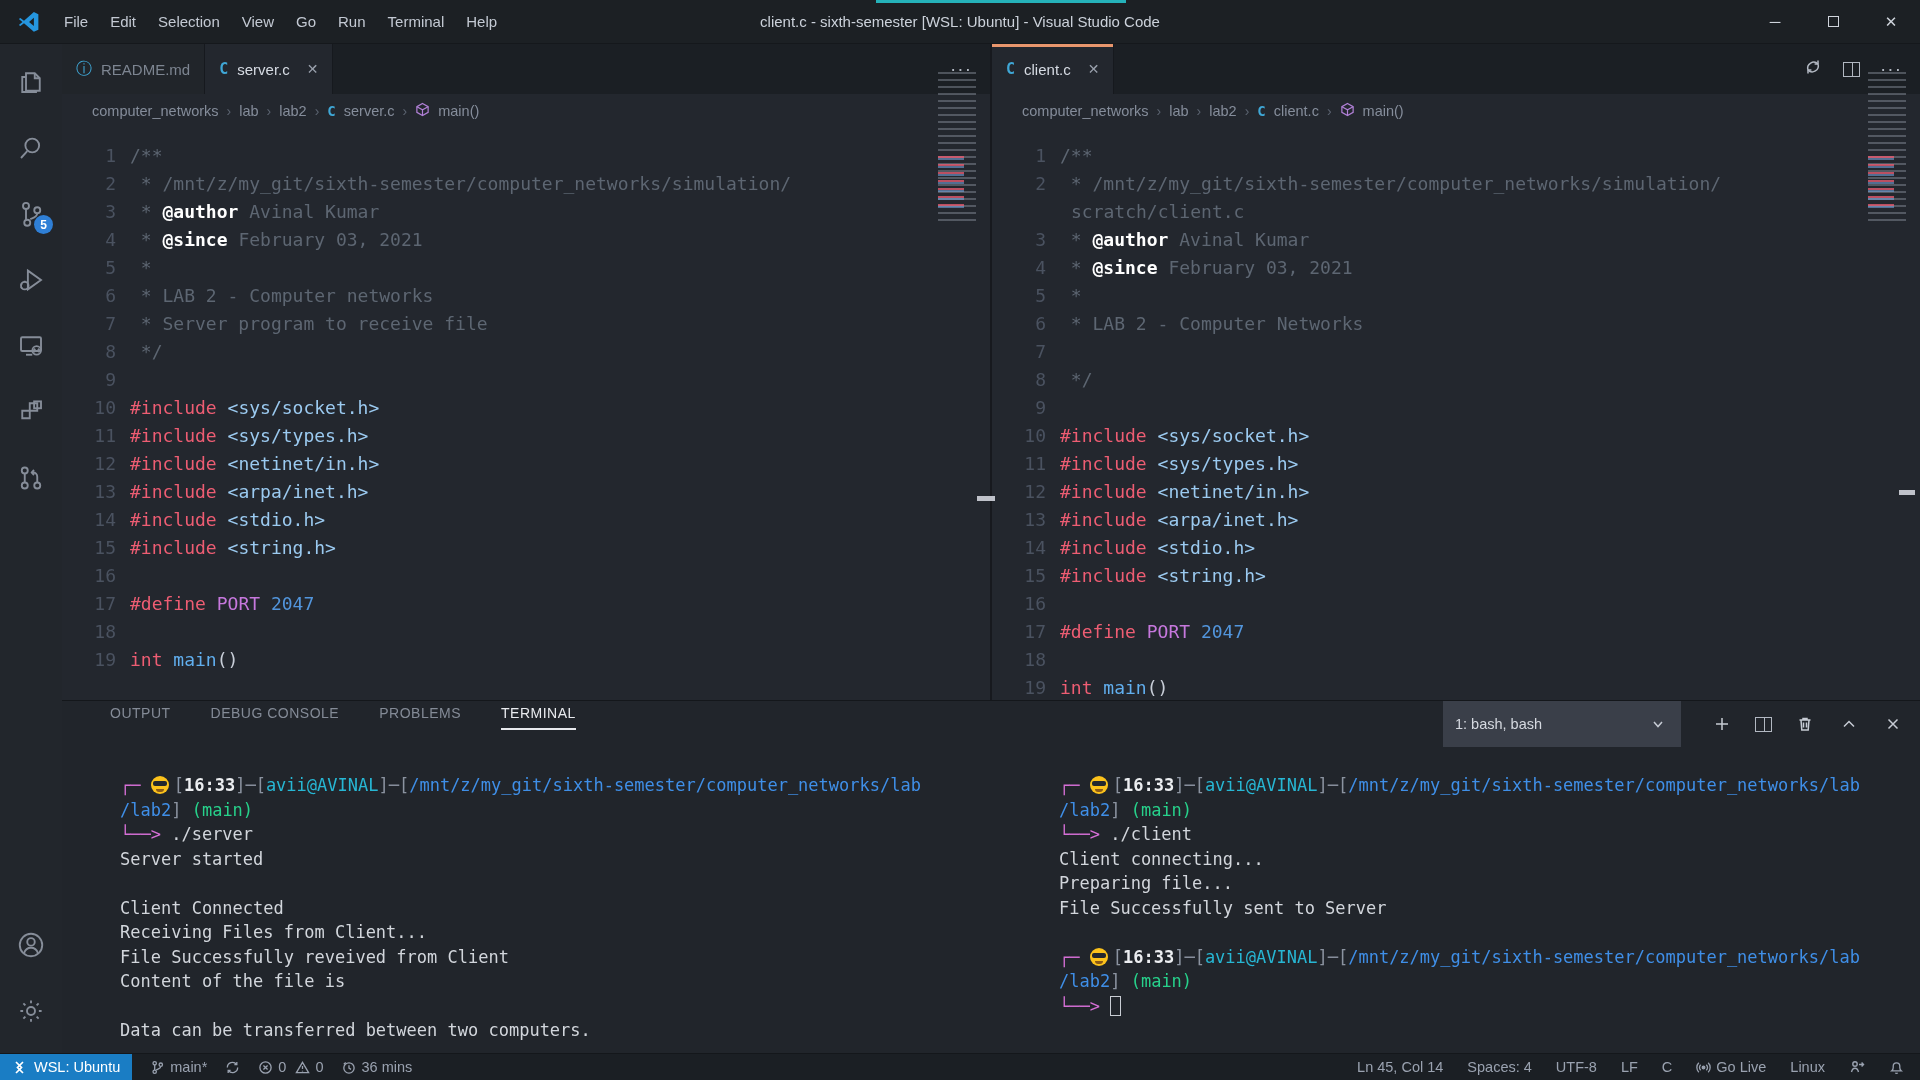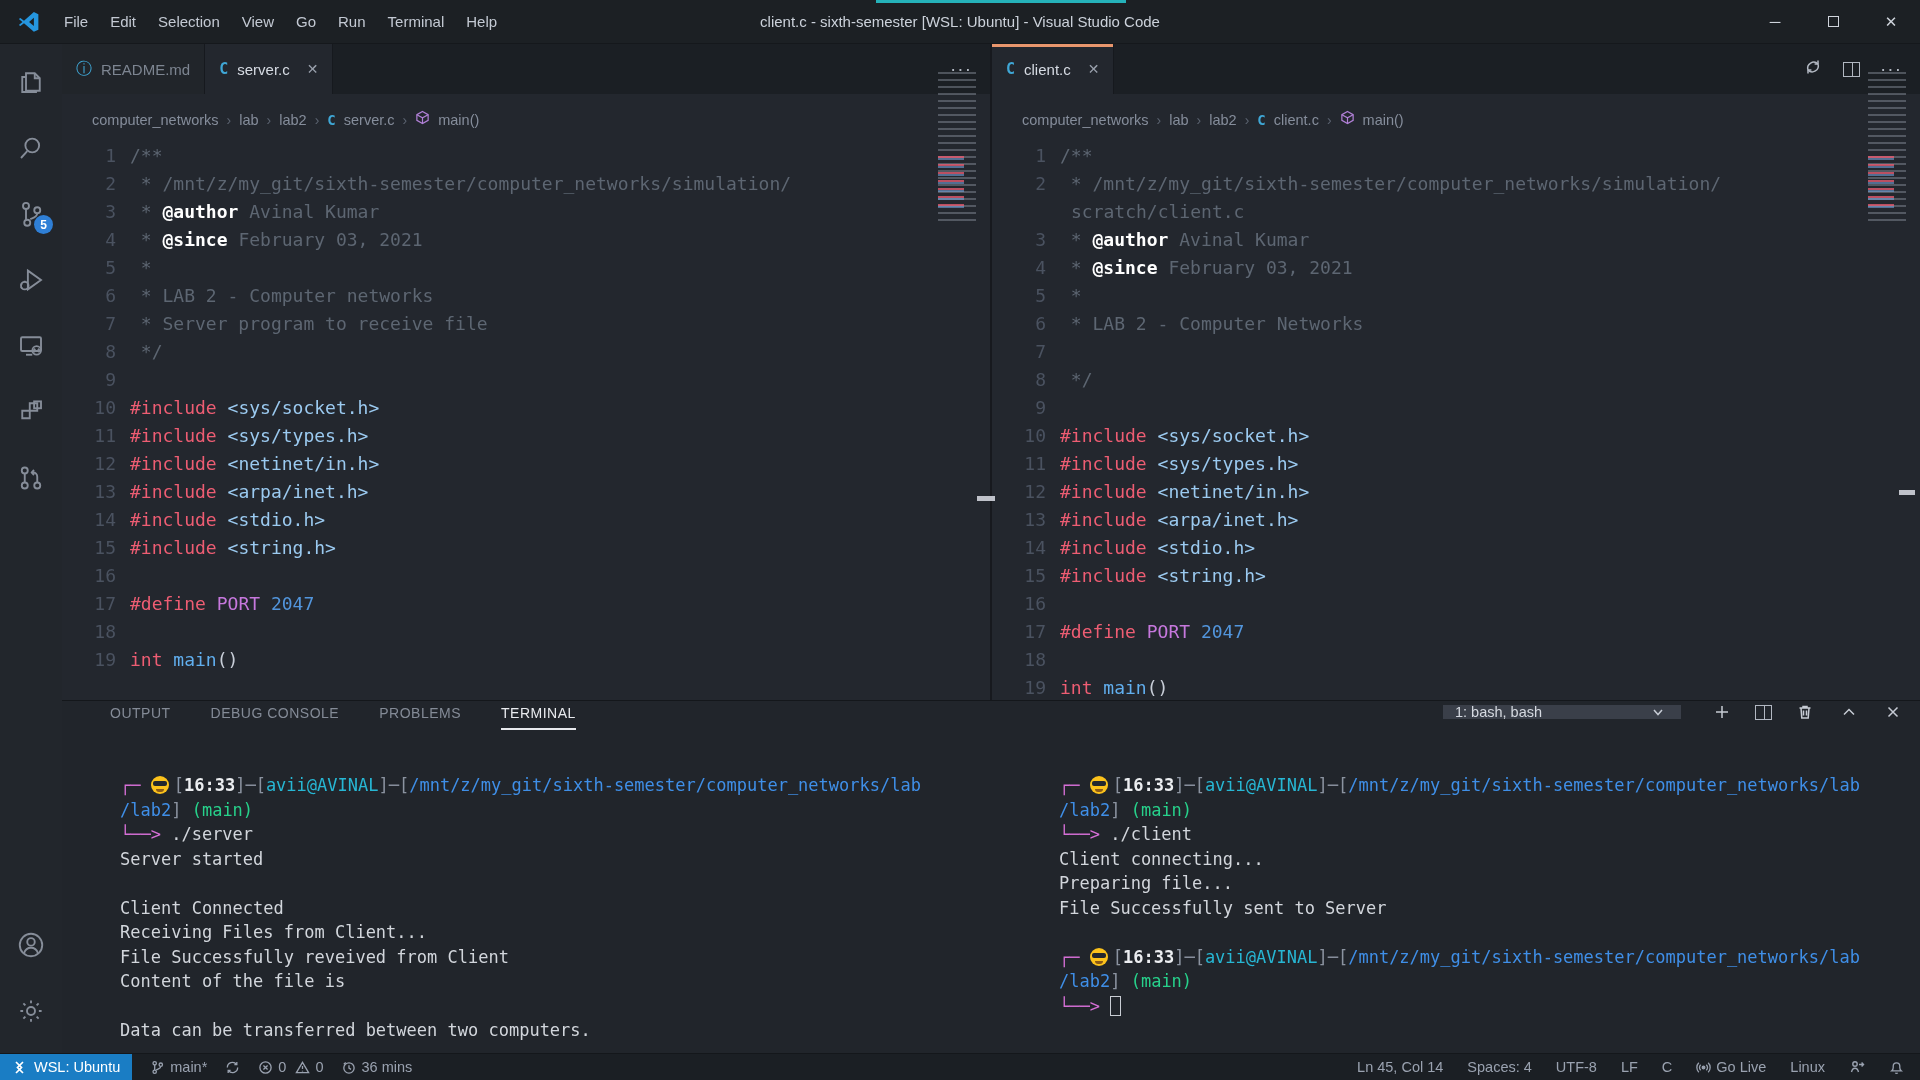--- a/index.html
+++ b/index.html
@@ -37,21 +37,21 @@
   .tabbar{height:50px;background:#1b1f24;display:flex;align-items:stretch}
   .tab{position:relative;display:flex;align-items:center;padding:0 14px;gap:9px;font-size:15px;color:#7d8591;background:#21252a;border-right:1px solid #16191e}
   .tab.active{background:#23272e;color:#d6dbe3}
   .tab.accent::before{content:"";position:absolute;top:0;left:0;right:0;height:3px;background:#e8966d}
   .tab .close-x{margin-left:8px;color:#99a0ac;font-size:14px}
   .file-ico-c{color:#3fa7d6;font-weight:700;font-family:"DejaVu Sans Mono",monospace;font-size:15px}
   .file-ico-info{color:#3fa7d6;font-size:16px;line-height:1}
   .tab-actions{margin-left:auto;display:flex;align-items:center;gap:20px;padding-right:18px;color:#b2b8c2}
   .split-glyph{width:17px;height:15px;border:1.4px solid #b2b8c2;position:relative}
   .split-glyph::before{content:"";position:absolute;left:50%;top:0;bottom:0;width:1.4px;background:#b2b8c2}
-  .breadcrumbs{height:34px;display:flex;align-items:flex-end;padding-left:30px;font-size:14.5px;color:#858d9b;gap:8px;white-space:nowrap}
+  .breadcrumbs{height:34px;display:flex;align-items:center;padding-left:30px;font-size:14.5px;color:#858d9b;gap:8px;white-space:nowrap}
   .crumb-sep{color:#5b6370;font-size:14px}
   .crumb-c{color:#3fa7d6;font-weight:700;font-family:"DejaVu Sans Mono",monospace;font-size:14px}
   .code{padding-top:14px;font-family:"DejaVu Sans Mono",monospace;font-size:18px;line-height:28px}
   .code-row{display:flex;height:28px;white-space:pre}
   .gutter{width:68px;padding-right:14px;text-align:right;color:#4a5260;flex:none}
   .code-text{color:#c8ced8}
   .code-text.wrap{padding-left:11px}
   .c-cm{color:#5d6672}
   .c-tag{color:#ffffff;font-weight:700}
   .c-kw{color:#ee5d73}
@@ -68,21 +68,21 @@
   .sash-dash{position:absolute;background:#d0d4db;opacity:.9}
 
   
   .panel{height:353px;background:#21252b;border-top:1px solid #14171b;display:flex;flex-direction:column}
   .panel-header{height:42px;display:flex;align-items:flex-start;padding:0 16px 0 48px;flex:none}
   .panel-tabs{display:flex;gap:40px;font-size:14px;color:#848b97;letter-spacing:.5px}
   .panel-tab{position:relative;padding:4px 0}
   .panel-tab.active{color:#e9ebef}
   .panel-tab.active::after{content:"";position:absolute;left:0;right:0;bottom:-5px;height:2px;background:#e7e9ed}
   .panel-controls{margin-left:auto;display:flex;align-items:center;gap:22px;color:#c6cbd4}
-  .term-picker{width:238px;height:14px;background:#3a3f49;color:#d5d9e0;font-size:14.5px;display:flex;align-items:center;justify-content:space-between;padding:0 12px;margin-right:8px}
+  .term-picker{width:238px;height:46px;background:#3a3f49;color:#d5d9e0;font-size:14.5px;display:flex;align-items:center;justify-content:space-between;padding:0 12px;margin-right:8px}
   .pc-icon{display:flex;align-items:center;justify-content:center;width:22px;height:22px}
   .pc-icon svg{stroke:#c6cbd4;fill:none;stroke-width:1.5}
   .terminals{flex:1;display:flex;font-family:"DejaVu Sans Mono",monospace;font-size:17px;line-height:24.5px;color:#d2d6dc;overflow:hidden}
   .term-col{white-space:pre;overflow:hidden}
   .term-col.tleft{width:953px;padding:30px 0 0 58px;flex:none}
   .term-col.tright{flex:1;padding:30px 0 0 44px}
   .term-row{min-height:24.5px}
   .t-mag{color:#d66fd6}
   .t-dim{color:#8b93a0}
   .t-bold{color:#eceef1;font-weight:700}

